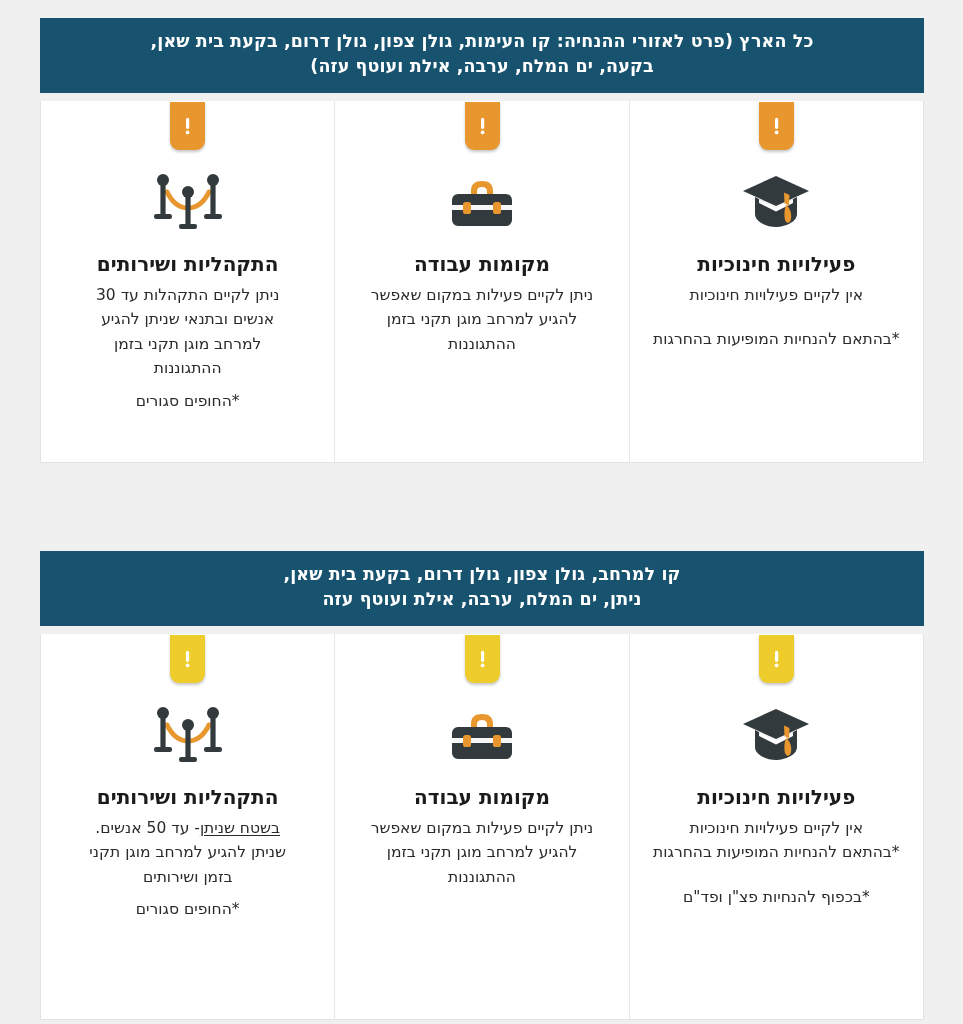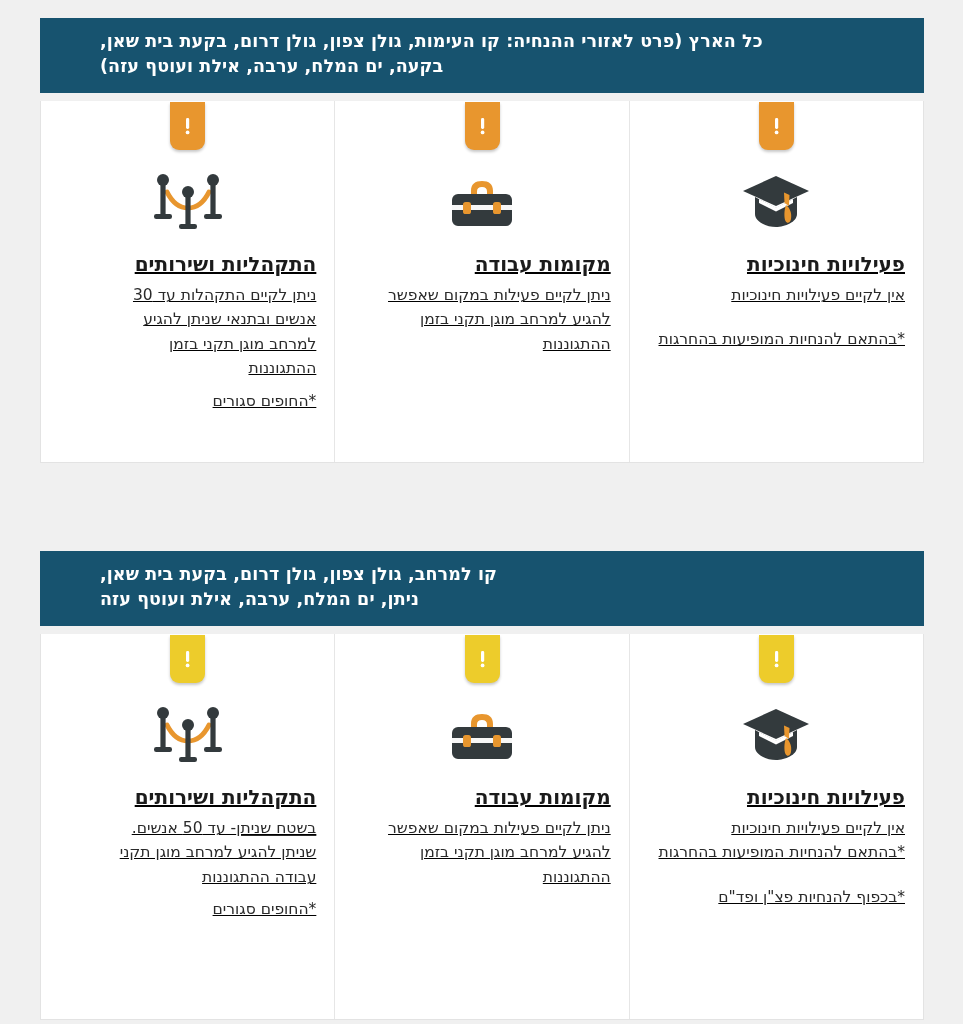--- a/index.html
+++ b/index.html
@@ -27,21 +27,21 @@
     width: 884px;
   }
 
   #section-1 { top: 18px; }
   #section-2 { top: 551px; }
 
   
   .banner {
     background: #17536f;
     color: #ffffff;
-    text-align: left;
+    text-align: center;
     padding: 11px 60px 13px 60px;
     font-size: 17.5px;
     font-weight: 700;
     line-height: 1.45;
     letter-spacing: 0.1px;
   }
   .banner-line { display: block; white-space: nowrap; }
 
   
   .panel {
@@ -52,22 +52,22 @@
     margin-top: 8px;
     position: relative;
   }
   #section-1 .panel { min-height: 362px; }
   #section-2 .panel { min-height: 386px; }
 
   .card {
     flex: 1 1 0;
     position: relative;
     padding: 2px 18px 26px 18px;
+    text-align: center;
     border-left: 1px solid #e6e6e6;
-    text-decoration: underline;
   }
   .card:last-child { border-left: none; }
 
   
   .badge-slot {
     height: 52px;
     display: flex;
     justify-content: center;
     align-items: flex-start;
   }
@@ -293,21 +293,21 @@
             <rect x="36.4" y="27" width="5.2" height="28" fill="#333a3d"></rect>
             <rect x="30" y="54" width="18" height="5" rx="2.2" fill="#333a3d"></rect>
           </svg>
         </div>
         <div class="card-title">התקהליות ושירותים</div>
         <div class="card-lines">
           <div class="line">
             <span class="underline">בשטח שניתן</span><span>- עד 50 אנשים.</span>
           </div>
           <div class="line">שניתן להגיע למרחב מוגן תקני</div>
-          <div class="line">עבודה ההתגוננות</div>
+          <div class="line">בזמן ושירותים</div>
           <div class="line note">*החופים סגורים</div>
         </div>
       </div>
 
     </div>
   </div>
 
 </div>
 
 </body></html>

